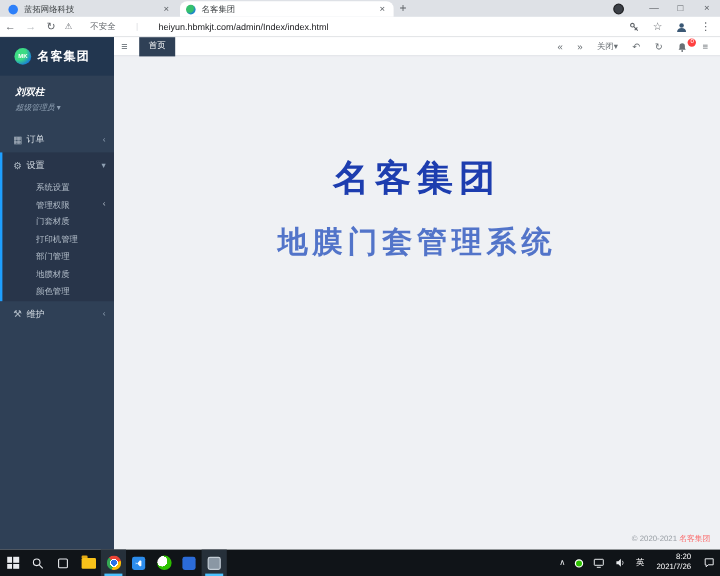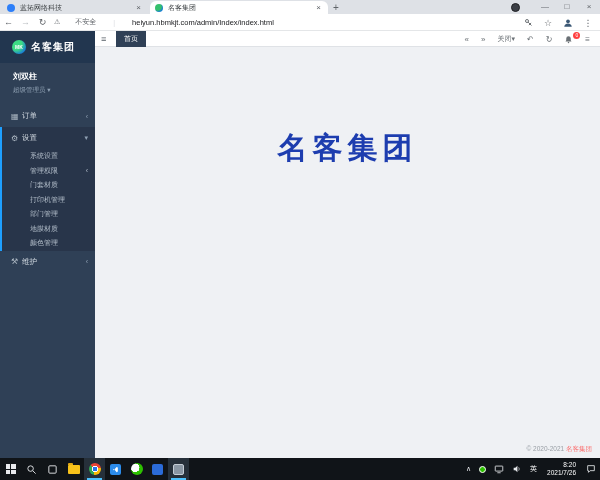--- a/index.html
+++ b/index.html
@@ -33,21 +33,21 @@
   .tool-ic { width:20px; text-align:center; color:#5f6368; font-size:9px; display:flex; justify-content:center; align-items:center; }
 
   
   .page { position:absolute; left:0; top:31px; width:600px; height:427px; background:#eff1f4; }
 
   
   .sidebar { position:absolute; left:0; top:0; width:95px; height:427px; background:#2f4056; color:#dfe6ec; }
   .logo-bar { height:32px; background:#22364f; display:flex; align-items:center; padding-left:12px; }
   .logo-circle { width:14px; height:14px; border-radius:50%; background:radial-gradient(circle at 30% 30%, #3ddc84 0 40%, #1a7fd4 75%); display:flex; align-items:center; justify-content:center; font-size:5px; font-weight:bold; color:#fff; margin-right:5px; }
   .logo-text { font-size:10px; font-weight:bold; color:#fff; letter-spacing:1px; }
-  .user-block { padding:8px 16px 6px 13px; }
+  .user-block { padding:8px 16px 6px 13px;font-style:italic; }
   .user-name { font-size:8px; color:#fff; font-weight:bold; }
   .user-role { font-size:6.5px; color:#8fa0b3; margin-top:4px; }
   .menu { margin-top:4px; font-size:7.5px; }
   .menu-item { height:22px; display:flex; align-items:center; padding:0 7px 0 11px; color:#d7dee5; cursor:default; }
   .menu-item .mi-icon { width:11px; font-size:8px; color:#aeb9c4; }
   .menu-item .mi-label { flex:1;font-family:Liberation Serif, serif; }
   .menu-item .mi-caret { font-size:7px; color:#8fa0b3; }
   .menu-group { background:#28354a; border-left:2px solid #1e9fff; }
   .menu-group .menu-item { padding-left:9px; }
   .submenu-item { height:14.5px; display:flex; align-items:center; padding:0 7px 0 28px; font-size:7px; color:#b2bdc9; }
@@ -219,20 +219,21 @@
               <circle cx="12" cy="20" r="2"></circle>
             </svg>
           <span class="badge">0</span>
         </span>
         <span class="hd-ic">≡</span>
       </div>
     </div>
 
     <div class="main-bd">
       <div class="big-title">名客集团</div>
+      <div class="sub-title">地膜门套管理系统</div>
       <div class="copyright">
         <span>© 2020-2021</span>
         <span class="brand">名客集团</span>
       </div>
     </div>
   </div>
 
   <div class="taskbar">
     <div class="tb-slot">
       <span class="win-logo">

